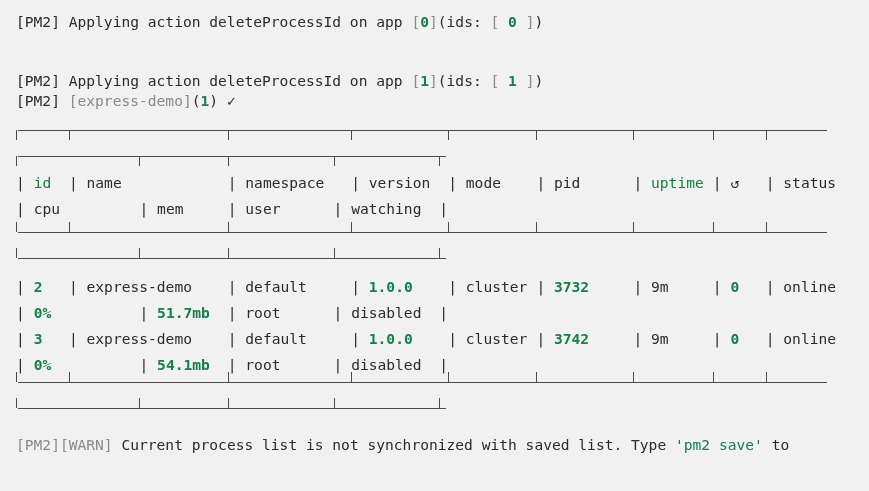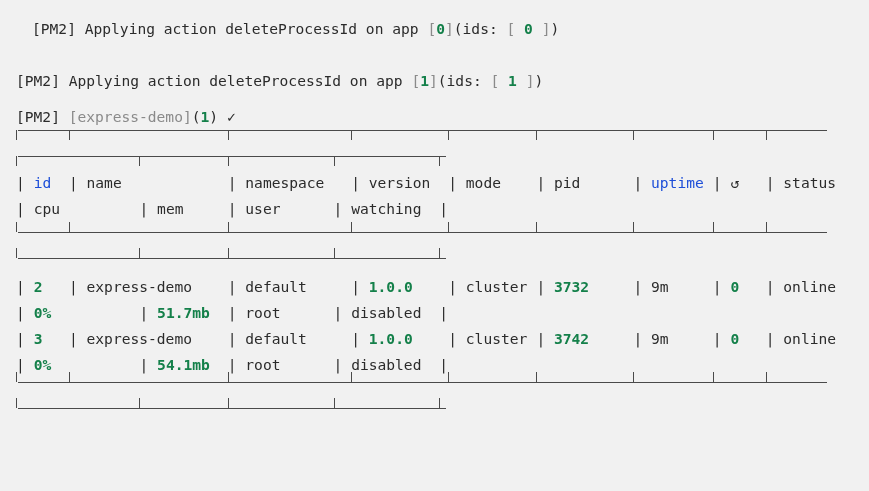--- a/index.html
+++ b/index.html
@@ -34,21 +34,21 @@
     letter-spacing: 0px;
     font-size: 14.6px;
     height: 26px;
     line-height: 26px;
   }
 
   .c-default  { color: #2b2b2b; }
   .c-dim      { color: #8a8a8a; }
   .c-green    { color: #14804a; font-weight: bold; }
   .c-green-nb { color: #14804a; }
-  .c-crimson  { color: #1d4ed8; }
+  .c-crimson  { color: #15803d; }
   .c-check    { color: #2b2b2b; }
 
   
   .rule {
     position: absolute;
     height: 0;
     border-top: 1.6px solid #4a4a4a;
   }
   .tick {
     position: absolute;
@@ -62,23 +62,23 @@
     height: 26px;
     line-height: 26px;
     font-size: 14.6px;
   }
 </style>
 </head>
 <body>
 
 <div class="terminal">
 
-  <div class="line" style="top:16px;margin-left:16px;" id="log1"><span class="c-default">[PM2] Applying action deleteProcessId on app </span><span class="c-dim">[</span><span class="c-green">0</span><span class="c-dim">]</span><span class="c-default">(ids: </span><span class="c-dim">[ </span><span class="c-green">0</span><span class="c-dim"> ]</span><span class="c-default">)</span></div>
+  <div class="line" style="top:9px;" id="log1"><span class="c-default">[PM2] Applying action deleteProcessId on app </span><span class="c-dim">[</span><span class="c-green">0</span><span class="c-dim">]</span><span class="c-default">(ids: </span><span class="c-dim">[ </span><span class="c-green">0</span><span class="c-dim"> ]</span><span class="c-default">)</span></div>
   <div class="line" style="top:68px;" id="log3"><span class="c-default">[PM2] Applying action deleteProcessId on app </span><span class="c-dim">[</span><span class="c-green">1</span><span class="c-dim">]</span><span class="c-default">(ids: </span><span class="c-dim">[ </span><span class="c-green">1</span><span class="c-dim"> ]</span><span class="c-default">)</span></div>
-  <div class="line" style="top:104px;" id="log4"><span class="c-default">[PM2] </span><span class="c-dim">[express-demo]</span><span class="c-default">(</span><span class="c-green">1</span><span class="c-default">) </span><span class="c-check">✓</span></div>
+  <div class="line" style="top:88px;" id="log4"><span class="c-default">[PM2] </span><span class="c-dim">[express-demo]</span><span class="c-default">(</span><span class="c-green">1</span><span class="c-default">) </span><span class="c-check">✓</span></div>
 
   <div id="frame" style="position: absolute; left: 0px; top: 0px; width: 869px; height: 491px; pointer-events: none;">
       <div class="rule" style="left: 18px; top: 130px; width: 809px;"></div>
       <div class="tick" style="left: 16px; top: 130px; height: 10px;"></div>
       <div class="tick" style="left: 68.92px; top: 130px; height: 10px;"></div>
       <div class="tick" style="left: 227.68px; top: 130px; height: 10px;"></div>
       <div class="tick" style="left: 351.16px; top: 130px; height: 10px;"></div>
       <div class="tick" style="left: 448.18px; top: 130px; height: 10px;"></div>
       <div class="tick" style="left: 536.38px; top: 130px; height: 10px;"></div>
       <div class="tick" style="left: 633.4px; top: 130px; height: 10px;"></div>
@@ -128,14 +128,15 @@
     </div>
 
   <div class="rowtext" style="left: 16px; top: 170px; position: absolute;" id="hdr1"><span class="c-default" style="position: absolute; left: 0px;">|</span><span class="c-crimson" style="position: absolute; left: 17.64px;">id</span><span class="c-default" style="position: absolute; left: 52.92px;">|</span><span class="c-default" style="position: absolute; left: 70.56px;">name</span><span class="c-default" style="position: absolute; left: 211.68px;">|</span><span class="c-default" style="position: absolute; left: 229.32px;">namespace</span><span class="c-default" style="position: absolute; left: 335.16px;">|</span><span class="c-default" style="position: absolute; left: 352.8px;">version</span><span class="c-default" style="position: absolute; left: 432.18px;">|</span><span class="c-default" style="position: absolute; left: 449.82px;">mode</span><span class="c-default" style="position: absolute; left: 520.38px;">|</span><span class="c-default" style="position: absolute; left: 538.02px;">pid</span><span class="c-default" style="position: absolute; left: 617.4px;">|</span><span class="c-crimson" style="position: absolute; left: 635.04px;">uptime</span><span class="c-default" style="position: absolute; left: 696.78px;">|</span><span class="c-default" style="position: absolute; left: 714.42px;">↺</span><span class="c-default" style="position: absolute; left: 749.7px;">|</span><span class="c-default" style="position: absolute; left: 767.34px;">status</span></div>
   <div class="rowtext" style="left: 16px; top: 196px; position: absolute;" id="hdr2"><span class="c-default" style="position: absolute; left: 0px;">|</span><span class="c-default" style="position: absolute; left: 17.64px;">cpu</span><span class="c-default" style="position: absolute; left: 123.48px;">|</span><span class="c-default" style="position: absolute; left: 141.12px;">mem</span><span class="c-default" style="position: absolute; left: 211.68px;">|</span><span class="c-default" style="position: absolute; left: 229.32px;">user</span><span class="c-default" style="position: absolute; left: 317.52px;">|</span><span class="c-default" style="position: absolute; left: 335.16px;">watching</span><span class="c-default" style="position: absolute; left: 423.36px;">|</span></div>
 
   <div class="rowtext" style="left: 16px; top: 274px; position: absolute;" id="row0a"><span class="c-default" style="position: absolute; left: 0px;">|</span><span class="c-green" style="position: absolute; left: 17.64px;">2</span><span class="c-default" style="position: absolute; left: 52.92px;">|</span><span class="c-default" style="position: absolute; left: 70.56px;">express-demo</span><span class="c-default" style="position: absolute; left: 211.68px;">|</span><span class="c-default" style="position: absolute; left: 229.32px;">default</span><span class="c-default" style="position: absolute; left: 335.16px;">|</span><span class="c-green" style="position: absolute; left: 352.8px;">1.0.0</span><span class="c-default" style="position: absolute; left: 432.18px;">|</span><span class="c-default" style="position: absolute; left: 449.82px;">cluster</span><span class="c-default" style="position: absolute; left: 520.38px;">|</span><span class="c-green" style="position: absolute; left: 538.02px;">3732</span><span class="c-default" style="position: absolute; left: 617.4px;">|</span><span class="c-default" style="position: absolute; left: 635.04px;">9m</span><span class="c-default" style="position: absolute; left: 696.78px;">|</span><span class="c-green" style="position: absolute; left: 714.42px;">0</span><span class="c-default" style="position: absolute; left: 749.7px;">|</span><span class="c-default" style="position: absolute; left: 767.34px;">online</span></div>
   <div class="rowtext" style="left: 16px; top: 300px; position: absolute;" id="row0b"><span class="c-default" style="position: absolute; left: 0px;">|</span><span class="c-green" style="position: absolute; left: 17.64px;">0%</span><span class="c-default" style="position: absolute; left: 123.48px;">|</span><span class="c-green" style="position: absolute; left: 141.12px;">51.7mb</span><span class="c-default" style="position: absolute; left: 211.68px;">|</span><span class="c-default" style="position: absolute; left: 229.32px;">root</span><span class="c-default" style="position: absolute; left: 317.52px;">|</span><span class="c-default" style="position: absolute; left: 335.16px;">disabled</span><span class="c-default" style="position: absolute; left: 423.36px;">|</span></div>
   <div class="rowtext" style="left: 16px; top: 326px; position: absolute;" id="row1a"><span class="c-default" style="position: absolute; left: 0px;">|</span><span class="c-green" style="position: absolute; left: 17.64px;">3</span><span class="c-default" style="position: absolute; left: 52.92px;">|</span><span class="c-default" style="position: absolute; left: 70.56px;">express-demo</span><span class="c-default" style="position: absolute; left: 211.68px;">|</span><span class="c-default" style="position: absolute; left: 229.32px;">default</span><span class="c-default" style="position: absolute; left: 335.16px;">|</span><span class="c-green" style="position: absolute; left: 352.8px;">1.0.0</span><span class="c-default" style="position: absolute; left: 432.18px;">|</span><span class="c-default" style="position: absolute; left: 449.82px;">cluster</span><span class="c-default" style="position: absolute; left: 520.38px;">|</span><span class="c-green" style="position: absolute; left: 538.02px;">3742</span><span class="c-default" style="position: absolute; left: 617.4px;">|</span><span class="c-default" style="position: absolute; left: 635.04px;">9m</span><span class="c-default" style="position: absolute; left: 696.78px;">|</span><span class="c-green" style="position: absolute; left: 714.42px;">0</span><span class="c-default" style="position: absolute; left: 749.7px;">|</span><span class="c-default" style="position: absolute; left: 767.34px;">online</span></div>
   <div class="rowtext" style="left: 16px; top: 352px; position: absolute;" id="row1b"><span class="c-default" style="position: absolute; left: 0px;">|</span><span class="c-green" style="position: absolute; left: 17.64px;">0%</span><span class="c-default" style="position: absolute; left: 123.48px;">|</span><span class="c-green" style="position: absolute; left: 141.12px;">54.1mb</span><span class="c-default" style="position: absolute; left: 211.68px;">|</span><span class="c-default" style="position: absolute; left: 229.32px;">root</span><span class="c-default" style="position: absolute; left: 317.52px;">|</span><span class="c-default" style="position: absolute; left: 335.16px;">disabled</span><span class="c-default" style="position: absolute; left: 423.36px;">|</span></div>
 
+  <div class="line" style="top:432px;" id="warn1"><span class="c-dim">[PM2]</span><span class="c-dim">[WARN]</span><span class="c-default"> Current process list is not synchronized with saved list. Type </span><span class="c-green-nb">'pm2 save'</span><span class="c-default"> to</span></div>
 
 </div>
 
 </body></html>

